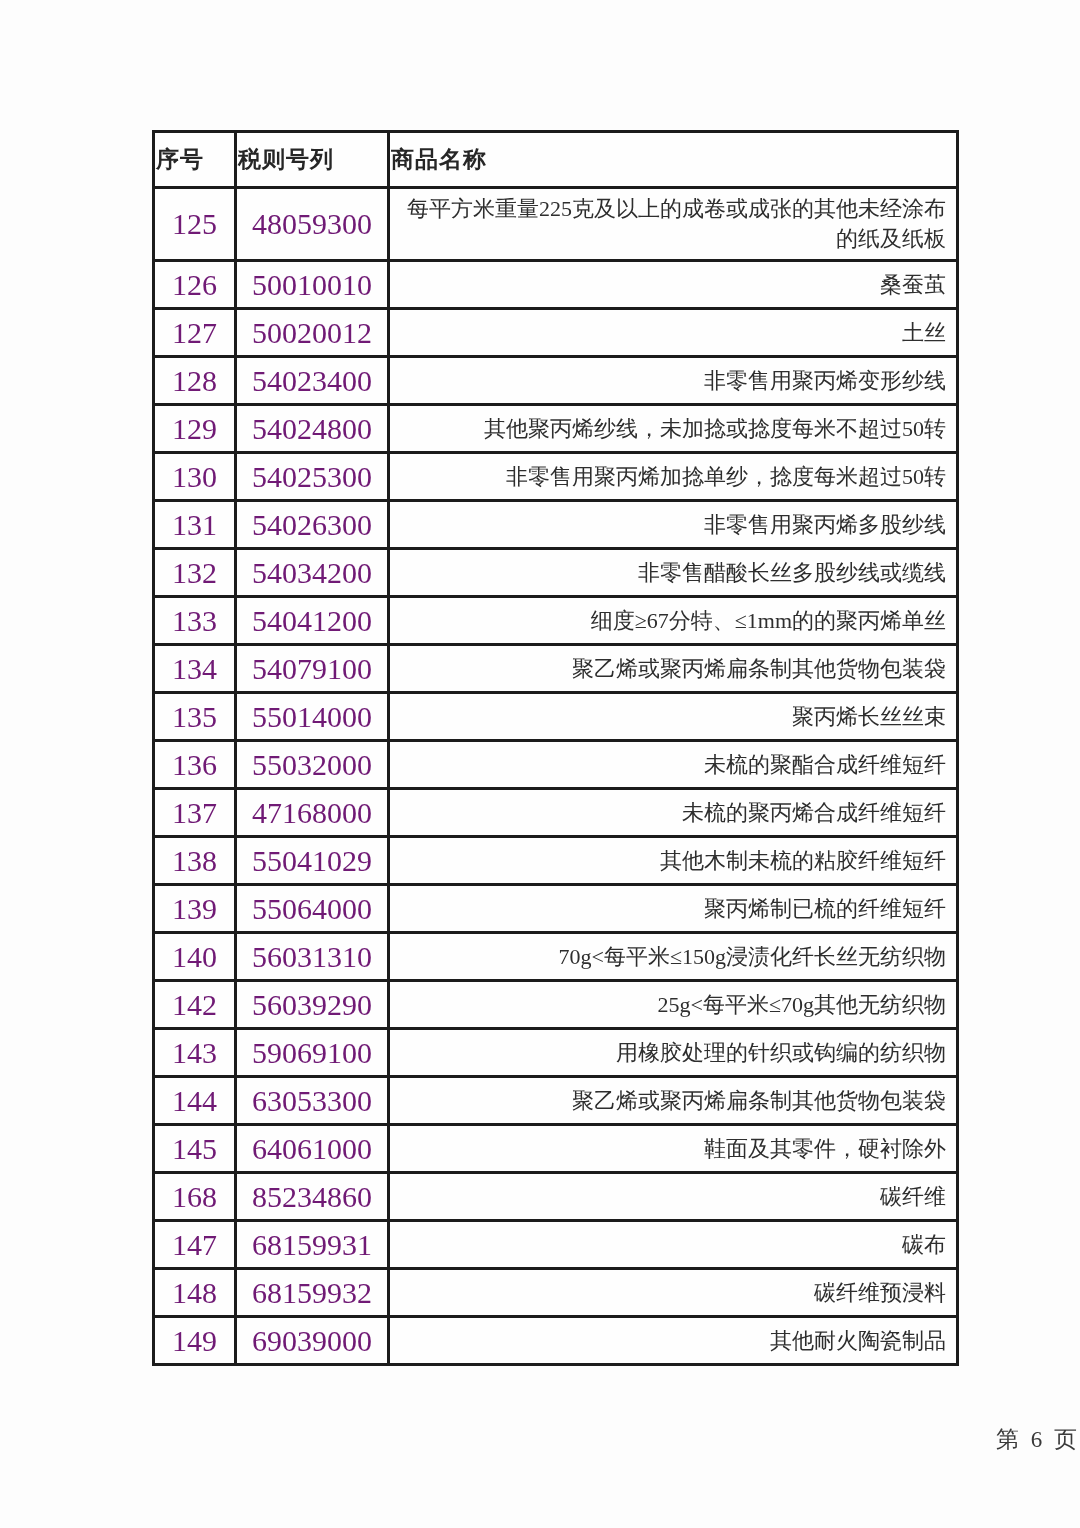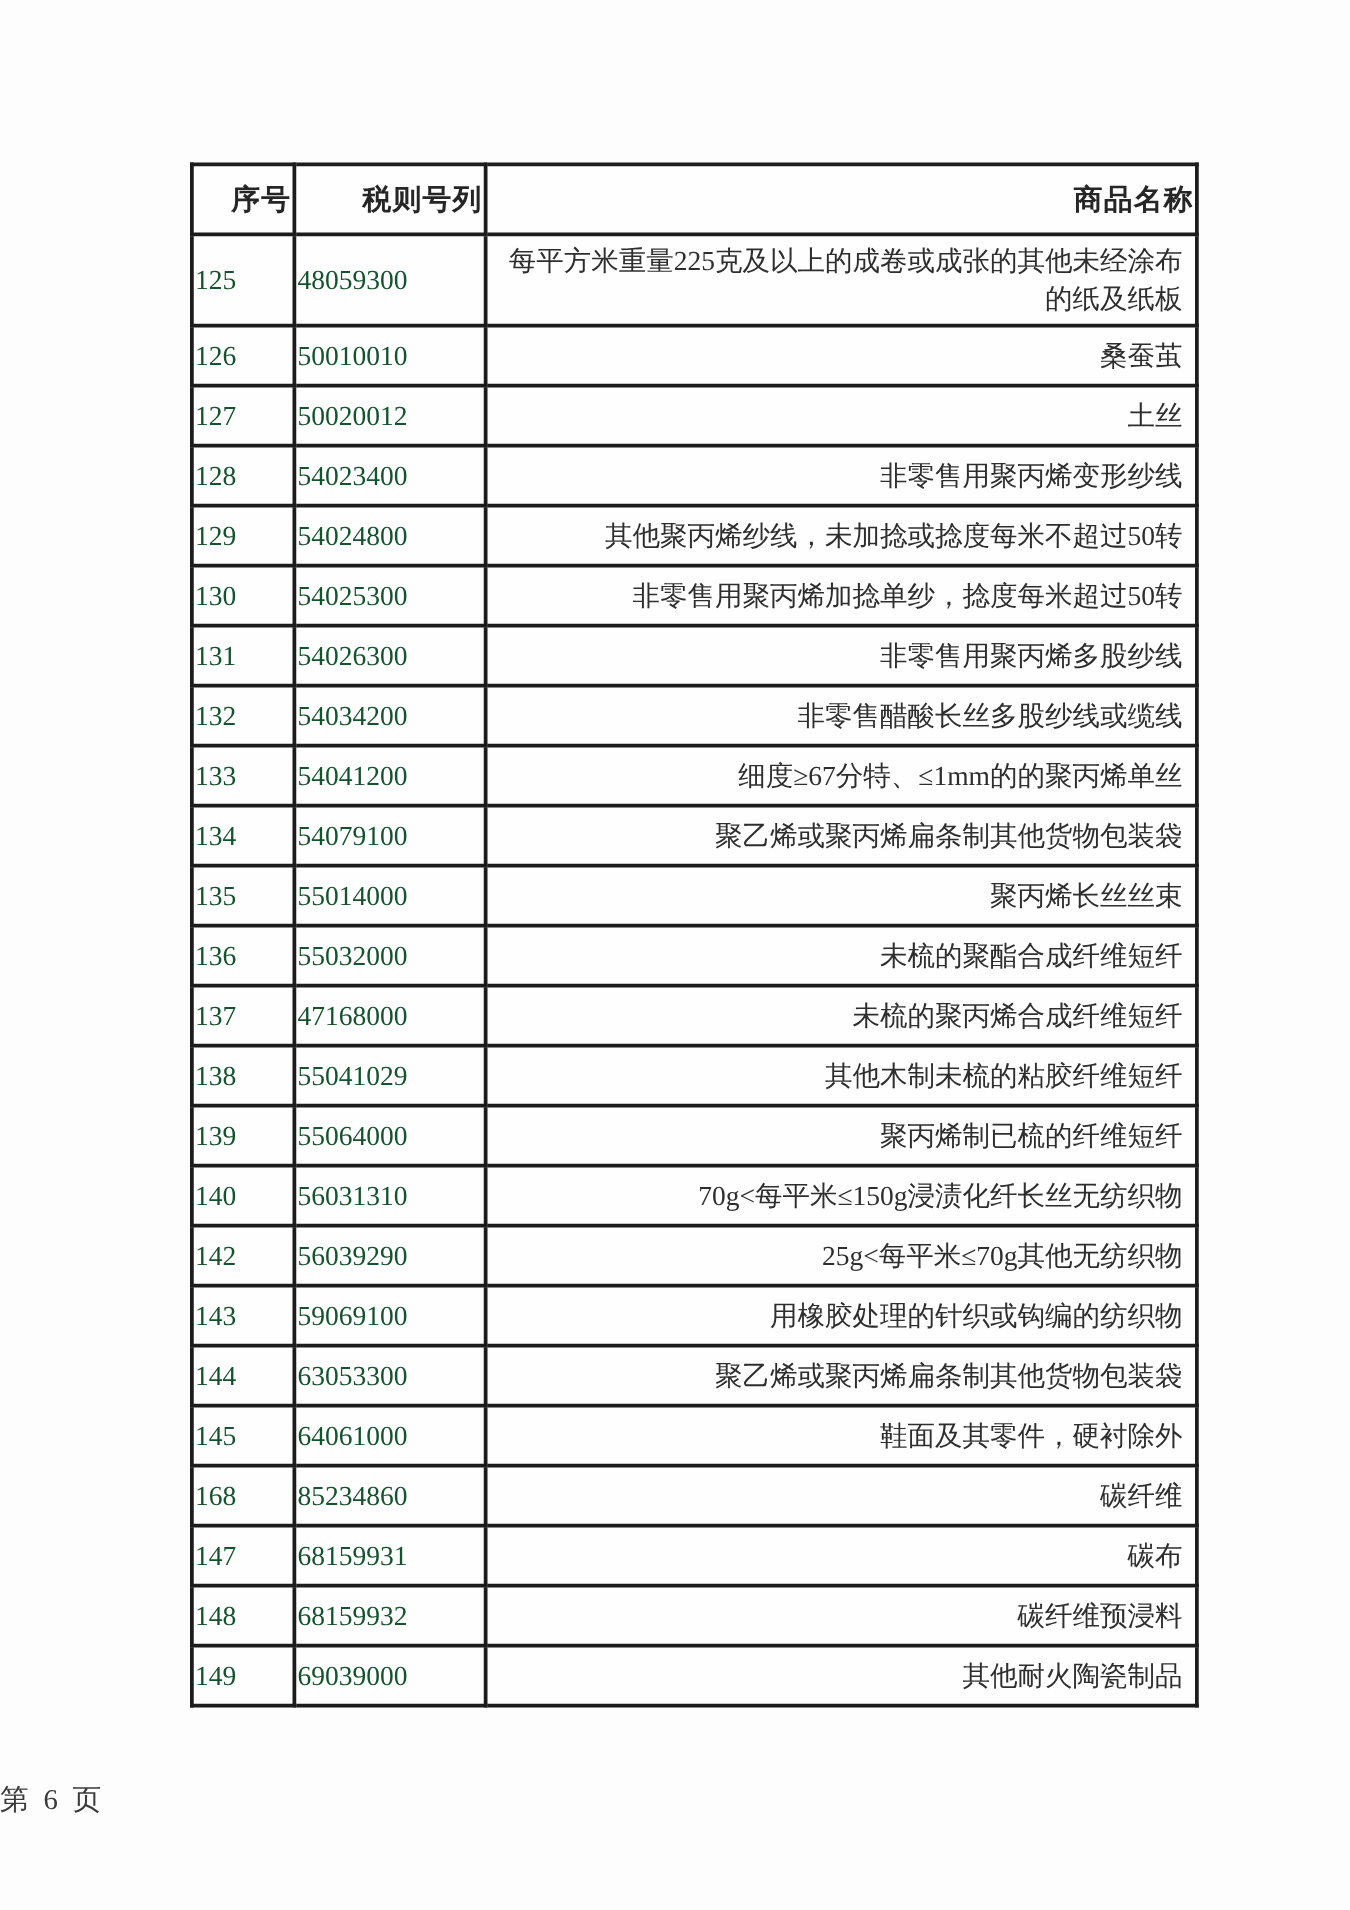--- a/index.html
+++ b/index.html
@@ -32,43 +32,43 @@
     border: 3px solid #1c1c1c;
     font-size: 22px;
     vertical-align: middle;
     background: #fefefe;
   }
   .tariff-table thead th {
     height: 56px;
     font-family: "Liberation Sans", "DejaVu Sans", sans-serif;
     font-weight: 700;
     font-size: 23px;
-    text-align: right;
+    text-align: left;
     color: #262626;
     letter-spacing: 1px;
   }
   .tariff-table tbody tr { height: 48px; }
   .tariff-table td.cell-no,
   .tariff-table td.cell-code {
-    text-align: left;
-    font-size: 22px;
-    color: #14532d;
+    text-align: center;
+    font-size: 30px;
+    color: #701a75;
   }
   .tariff-table td.cell-name {
     text-align: right;
     padding: 5px 10px 5px 9px;
     line-height: 30px;
     color: #2e2e2e;
   }
   .footer {
     position: absolute;
     top: 1424px;
     left: 0;
     width: 1080px;
-    text-align: left;
+    text-align: right;
     font-size: 23px;
     color: #3a3a3a;
     letter-spacing: 3px;
   }
 </style>
 </head>
 <body>
 
 <div class="page">
   <table class="tariff-table">

